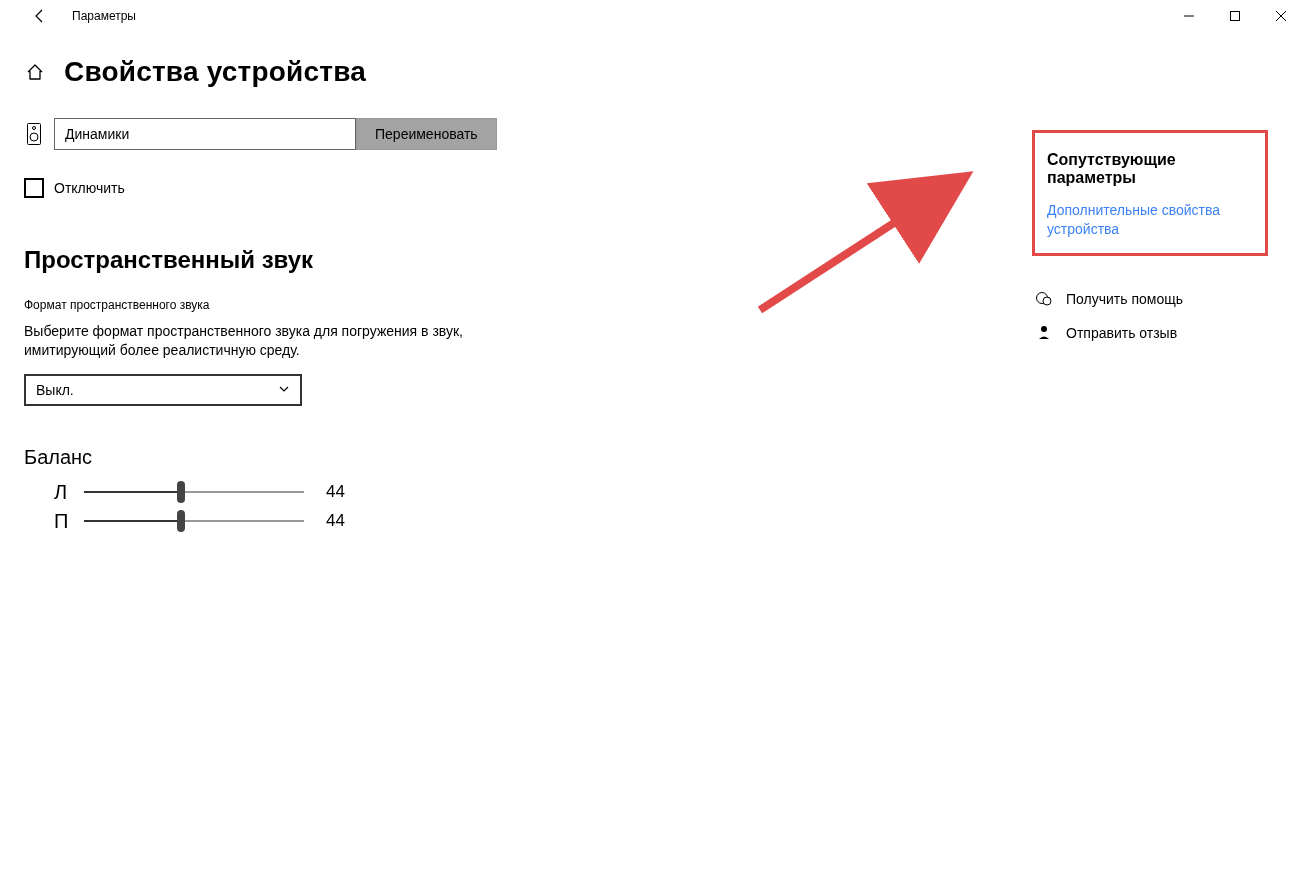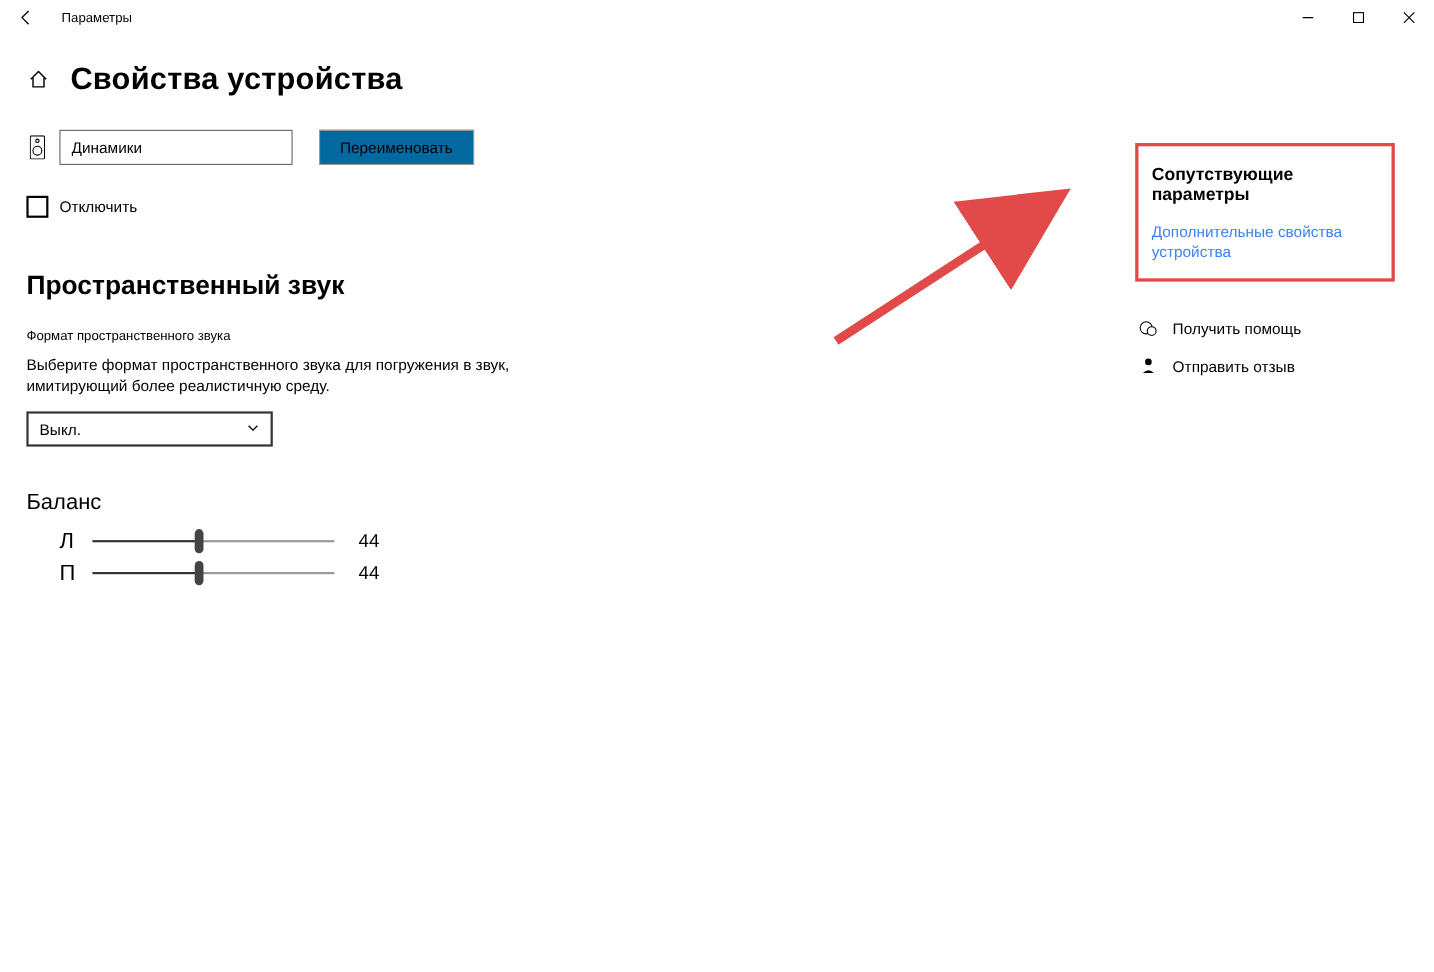--- a/index.html
+++ b/index.html
@@ -10,21 +10,21 @@
     width: 1304px;
     height: 884px;
     overflow: hidden;
     position: relative;
     font-size: 14px;
   }
   .titlebar {
     height: 32px;
     display: flex;
     align-items: center;
-    padding-left: 8px;
+    padding-left: 24px;
     font-size: 12px;
     color: #000;
   }
   .titlebar .back {
     width: 32px; height: 32px;
     display:flex; align-items:center; justify-content:center;
     margin-right: 16px;
   }
   .titlebar .app-title { font-size: 12px; }
   .win-controls {
@@ -62,32 +62,32 @@
 
   .row { display:flex; align-items:center; }
 
   .device-icon {
     width: 20px; height: 24px;
     margin-right: 10px;
     display:flex; align-items:center; justify-content:center;
   }
 
   .name-input {
-    width: 212px;
+    width: 302px;
     height: 32px;
     border: 1px solid #666;
     padding: 0 10px;
     font-size: 14px;
     background: #fff;
   }
   .rename-btn {
     height: 32px;
-    margin-left: 24px;
+    margin-left: 0;
     padding: 0 18px;
-    background: #0369a1;
+    background: #a3a3a3;
     border: 1px solid #999;
     font-size: 14px;
     cursor: pointer;
   }
 
   .checkbox-row {
     margin-top: 28px;
     display:flex; align-items:center;
   }
   .checkbox {
@@ -107,21 +107,21 @@
   }
   .desc {
     font-size: 14px;
     color: #000000;
     margin-top: 10px;
     max-width: 460px;
     line-height: 1.35;
   }
   .dropdown {
     margin-top: 14px;
-    width: 224px;
+    width: 278px;
     height: 32px;
     border: 2px solid #333;
     display:flex; align-items:center;
     justify-content: space-between;
     padding: 0 10px;
     font-size: 14px;
   }
 
   .balance-title {
     font-size: 20px;

